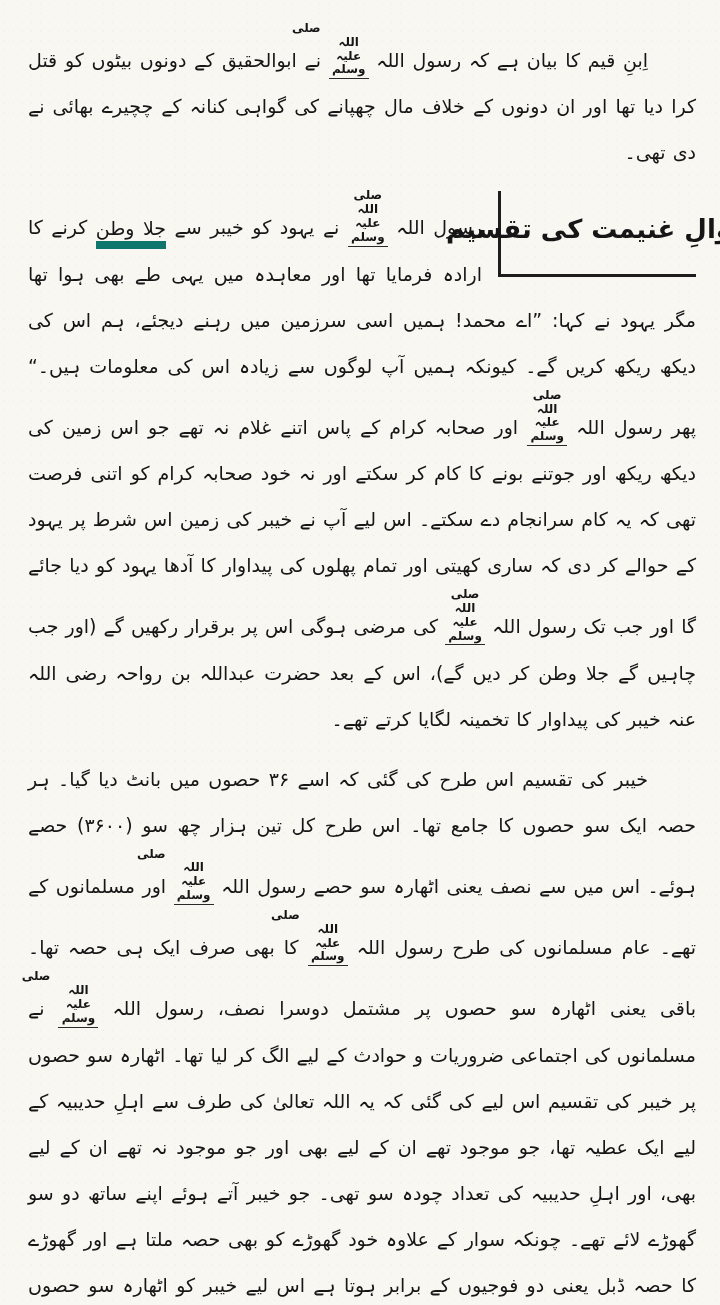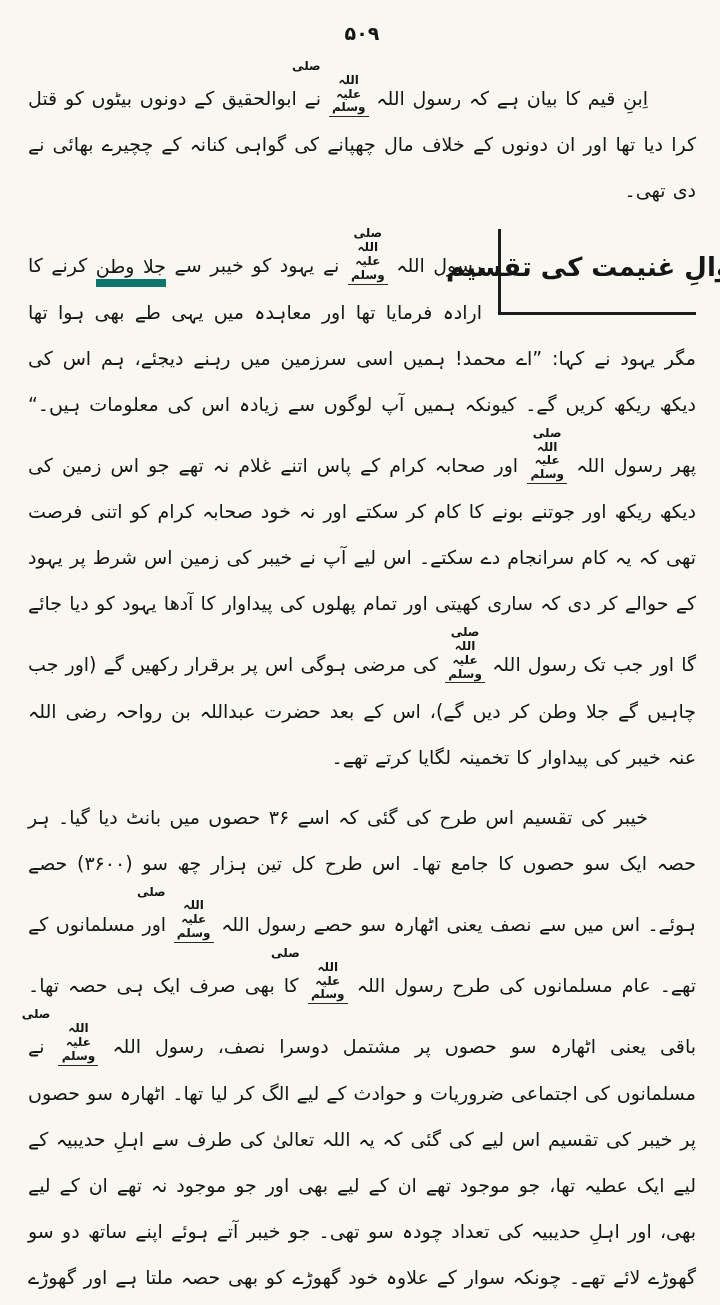--- a/index.html
+++ b/index.html
@@ -67,21 +67,20 @@
   .u{
     border-bottom:8px solid #0f766e;
     padding-bottom:2px;
   }
 </style>
 </head>
 <body>
 
 <div class="page">
 
-  <div class="page-number">۵۰۹</div>
 
   <p class="para indent rich-text">اِبنِ قیم کا بیان ہے کہ رسول اللہ <span class="honorific">صلی اللہ علیہ وسلم</span> نے ابوالحقیق کے دونوں بیٹوں کو قتل کرا دیا تھا اور ان دونوں کے خلاف مال چھپانے کی گواہی کنانہ کے چچیرے بھائی نے دی تھی۔</p>
 
 
   <div class="section">
     <div class="section-heading-box">
       <span class="heading-text">اموالِ غنیمت کی تقسیم</span>
     </div>
     <p class="para rich-text">رسول اللہ <span class="honorific">صلی اللہ علیہ وسلم</span> نے یہود کو خیبر سے <span class="u">جلا وطن</span> کرنے کا ارادہ فرمایا تھا اور معاہدہ میں یہی طے بھی ہوا تھا مگر یہود نے کہا: ”اے محمد! ہمیں اسی سرزمین میں رہنے دیجئے، ہم اس کی دیکھ ریکھ کریں گے۔ کیونکہ ہمیں آپ لوگوں سے زیادہ اس کی معلومات ہیں۔“ پھر رسول اللہ <span class="honorific">صلی اللہ علیہ وسلم</span> اور صحابہ کرام کے پاس اتنے غلام نہ تھے جو اس زمین کی دیکھ ریکھ اور جوتنے بونے کا کام کر سکتے اور نہ خود صحابہ کرام کو اتنی فرصت تھی کہ یہ کام سرانجام دے سکتے۔ اس لیے آپ نے خیبر کی زمین اس شرط پر یہود کے حوالے کر دی کہ ساری کھیتی اور تمام پھلوں کی پیداوار کا آدھا یہود کو دیا جائے گا اور جب تک رسول اللہ <span class="honorific">صلی اللہ علیہ وسلم</span> کی مرضی ہوگی اس پر برقرار رکھیں گے (اور جب چاہیں گے جلا وطن کر دیں گے)، اس کے بعد حضرت عبداللہ بن رواحہ رضی اللہ عنہ خیبر کی پیداوار کا تخمینہ لگایا کرتے تھے۔</p>
   </div>

